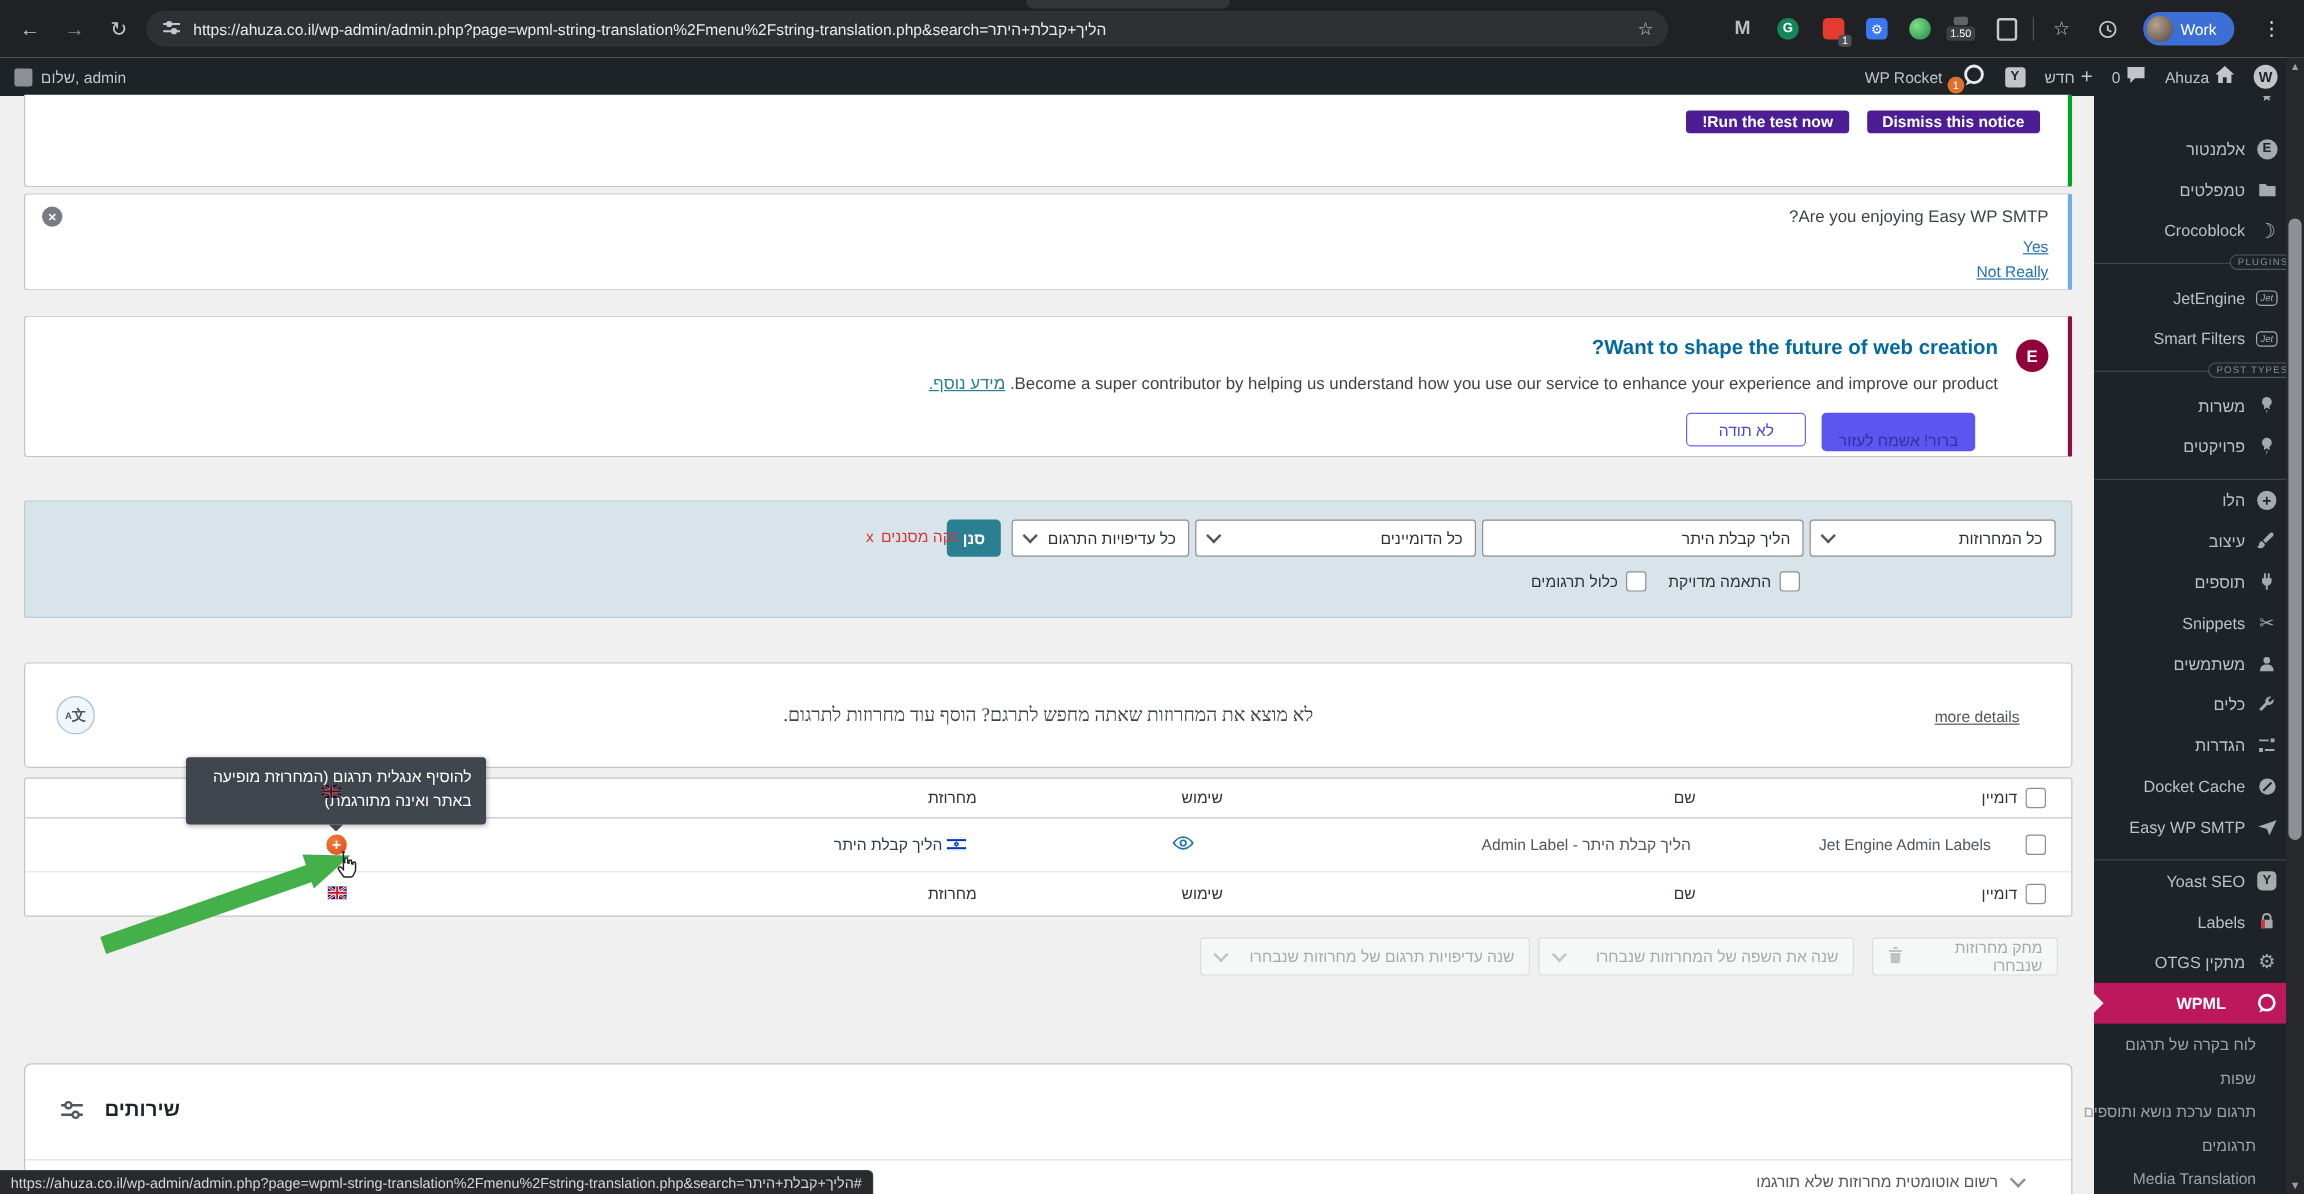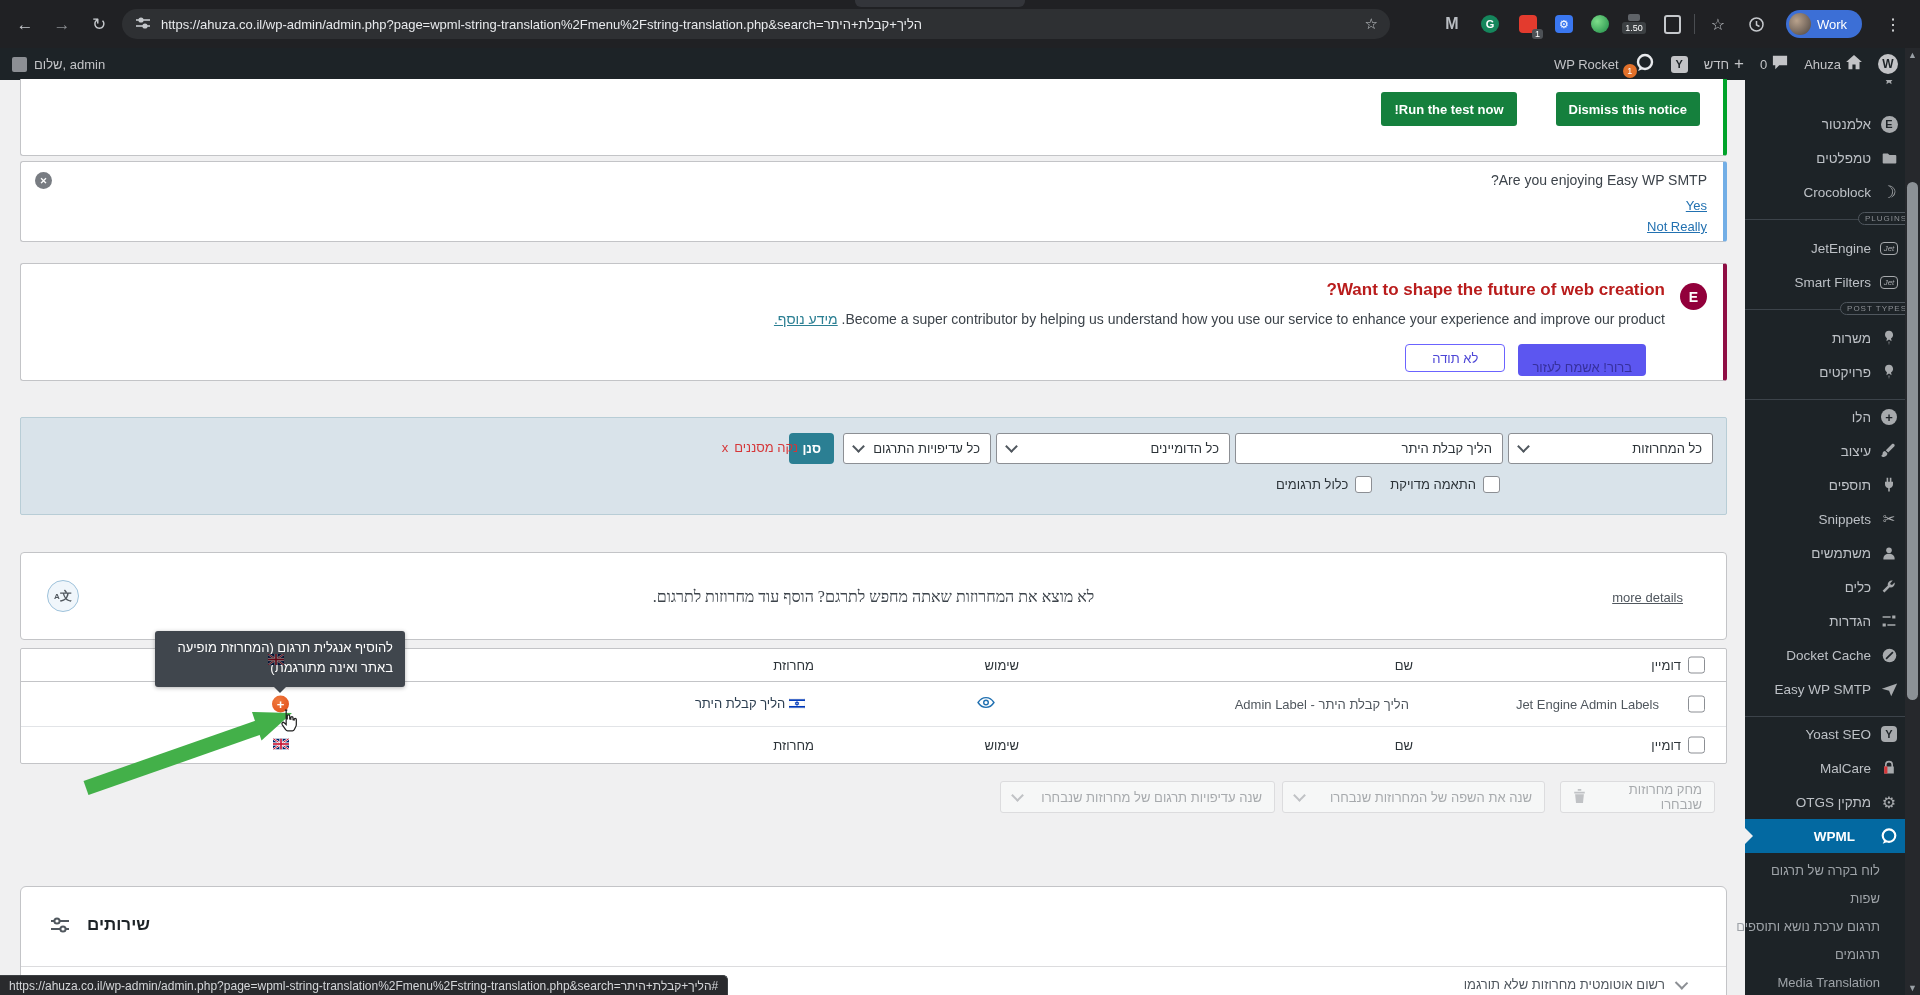--- a/index.html
+++ b/index.html
@@ -35,21 +35,21 @@
               border-radius:50%;font-size:9px;display:flex;align-items:center;justify-content:center;}
 
   
   .sidebar{position:absolute;top:80px;right:0;width:175px;height:915px;background:#1d2327;color:#bdc1c6;
            direction:rtl;font-size:13.5px;}
   .sb-partial{height:13px;overflow:hidden;position:relative;}
   .sb-partial .icon16{position:absolute;right:22px;top:-8px;}
   .sb-list{padding-top:14px;}
   .sb-item{height:34px;display:flex;align-items:center;gap:9px;padding:0 22px 0 6px;cursor:pointer;position:relative;}
   .sb-item .lbl{white-space:nowrap;}
-  .sb-item.active{background:#0369a1;color:#fff;font-weight:bold;gap:25px;}
+  .sb-item.active{background:#be185d;color:#fff;font-weight:bold;gap:25px;}
   .sb-item.active .arrow{position:absolute;left:0;top:9px;width:0;height:0;
         border-top:8px solid transparent;border-bottom:8px solid transparent;border-left:8px solid #f0f0f1;}
   .icon16{width:18px;height:18px;flex:0 0 18px;display:flex;align-items:center;justify-content:center;
           color:#a7aaad;font-size:15px;}
   .icon16 svg{display:block;}
   .sb-sec{height:22px;position:relative;margin:0 0;}
   .sb-sec:before{content:"";position:absolute;left:0;right:0;top:10px;height:1px;background:#3c434a;}
   .sb-sec .pill{position:absolute;right:6px;top:3px;background:#1d2327;border:1px solid #50575e;color:#8c8f94;
                 font-size:8px;letter-spacing:1px;padding:1px 6px;border-radius:8px;}
   .sb-div{height:10px;border-bottom:1px solid #3c434a;margin-bottom:0px;}
@@ -59,35 +59,35 @@
   
   .scrollbar{position:absolute;top:48px;right:0;width:15px;height:947px;background:#26282c;}
   .sb-arrow{position:absolute;left:0;width:15px;height:14px;color:#9aa0a6;font-size:9px;text-align:center;line-height:14px;}
   .sb-thumb{position:absolute;left:2px;top:134px;width:11px;height:518px;background:#8c9196;border-radius:6px;}
 
   
   .content{position:absolute;top:80px;left:0;width:1745px;height:915px;direction:rtl;}
   .box{position:absolute;right:18px;width:1707px;background:#fff;box-sizing:border-box;border:1px solid #c3c4c7;}
 
   .notice1{top:-1px;height:77px;border-right:4px solid #00a32a;border-top:none;border-radius:0 0 3px 3px;}
-  .btn-blue{background:#15803d;color:#fff;border:none;border-radius:3px;height:34px;padding:0 13px;
-            font-size:13px;font-family:inherit;font-weight:bold;cursor:pointer;margin-left:24px;}
+  .btn-blue{background:#4c1d95;color:#fff;border:none;border-radius:3px;height:19px;padding:0 13px;
+            font-size:13px;font-family:inherit;font-weight:bold;cursor:pointer;}
   .notice1 .btns{position:absolute;left:auto;right:auto;top:13px;right:23px;display:flex;gap:15px;}
 
   .notice2{top:81px;height:81px;border-right:4px solid #72aee6;border-radius:3px;}
   .xcircle{position:absolute;left:14px;top:10px;width:17px;height:17px;border-radius:50%;background:#787c82;color:#fff;
            font-size:9px;display:flex;align-items:center;justify-content:center;font-weight:bold;cursor:pointer;}
   .notice2 .q{position:absolute;right:16px;top:10px;font-size:14px;color:#3c434a;direction:rtl;}
   .notice2 a{color:#2271b1;}
   .link{color:#2271b1;text-decoration:underline;cursor:pointer;}
 
   .notice3{top:183px;height:118px;border-right:4px solid #8f0e44;border-radius:3px;}
   .el-badge{position:absolute;right:16px;top:19px;width:27px;height:27px;border-radius:50%;background:#92003b;color:#fff;
             display:flex;align-items:center;justify-content:center;font-weight:bold;font-size:14px;}
-  .notice3 .t{position:absolute;right:58px;top:16px;font-size:17px;font-weight:bold;color:#b91c1c;direction:rtl;}
+  .notice3 .t{position:absolute;right:58px;top:16px;font-size:17px;font-weight:bold;color:#0369a1;direction:rtl;}
   .notice3 .b{position:absolute;right:58px;top:47px;font-size:14px;color:#3c434a;direction:rtl;}
   .notice3 .b a{color:#2b7f93;text-decoration:underline;cursor:pointer;}
   .notice3 .acts{position:absolute;right:77px;top:80px;display:flex;gap:13px;direction:rtl;}
   .btn-purple{background:#5c56f0;color:#36309c;border:none;border-radius:4px;height:28px;padding:16px 14px;
               font-size:13px;font-family:inherit;cursor:pointer;}
   .btn-ghost{background:#fff;color:#4c45d6;border:1px solid #6b63ff;border-radius:4px;height:28px;padding:0 26px;
              font-size:13px;font-family:inherit;cursor:pointer;}
 
   .filterbar{top:337px;height:98px;background:#d9e3ea;border:1px solid #b8cdd6;border-radius:2px;}
   .wpsel{position:absolute;top:15px;height:31px;background:#fff;border:1px solid #8c8f94;border-radius:3px;
@@ -430,21 +430,21 @@
         <span class="lbl">Yoast SEO</span>
       </div>
 
       <div class="sb-item">
         <span class="icon16">
           <svg width="16" height="16" viewBox="0 0 20 20">
               <path d="M5 8V6a5 5 0 0110 0v2h1v9H4V8h1zm2 0h6V6a3 3 0 00-6 0v2z" fill="#a7aaad"></path>
               <rect x="4" y="8" width="4" height="9" fill="#d63638"></rect>
             </svg>
         </span>
-        <span class="lbl">MalCare</span>
+        <span class="lbl">Labels</span>
       </div>
 
       <div class="sb-item">
         <span class="icon16" style="font-size:16px">⚙</span>
         <span class="lbl">מתקין OTGS</span>
       </div>
 
       <div class="sb-item active">
         <span class="icon16">
           <svg width="19" height="19" viewBox="0 0 20 20">

